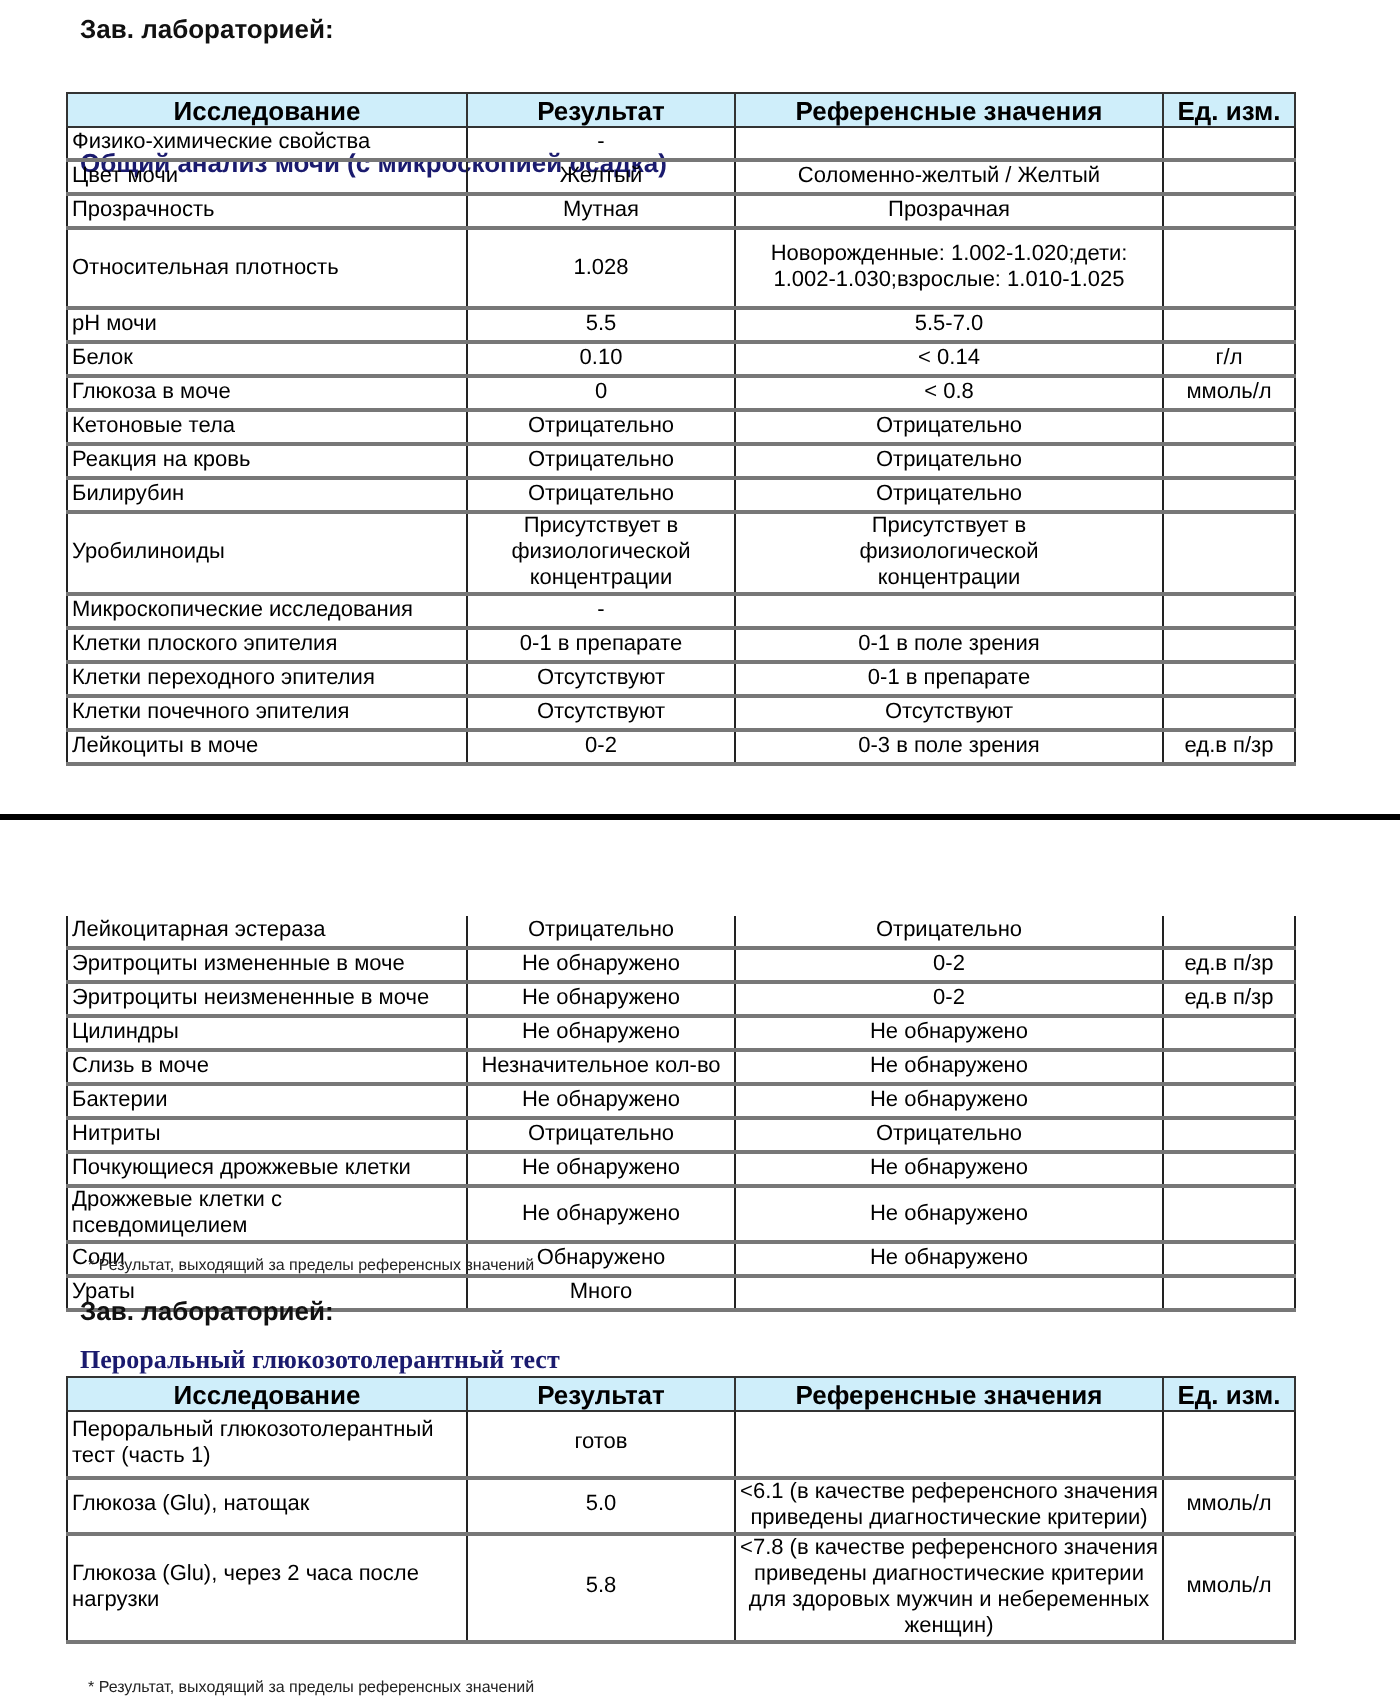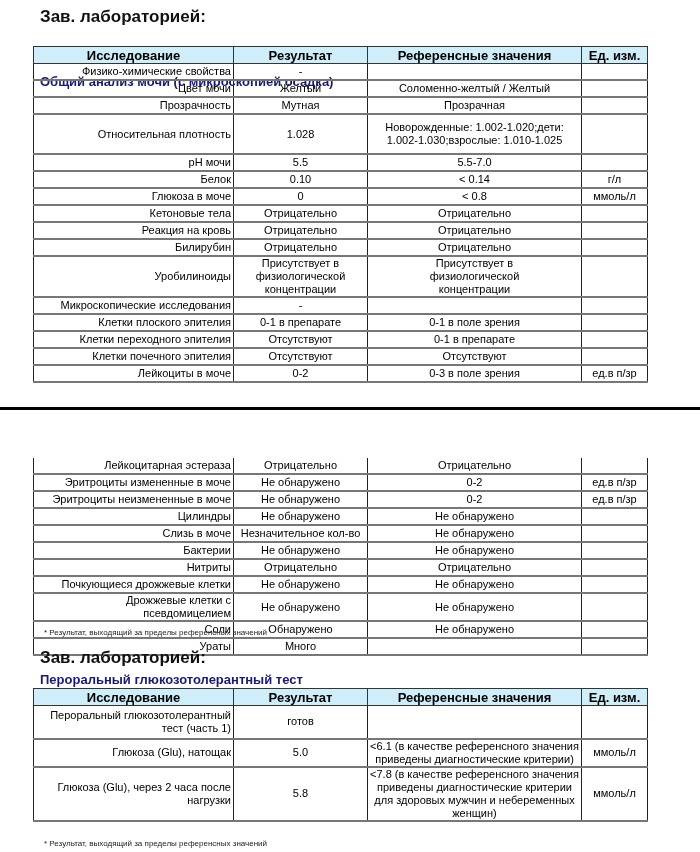--- a/index.html
+++ b/index.html
@@ -1,23 +1,23 @@
 <!DOCTYPE html>
 <html><head>
 <meta charset="utf-8">
 <style>
   html, body { margin:0; padding:0; background:#ffffff; }
   body { width:700px; height:852px; position:relative; overflow:hidden; font-family:"Liberation Sans", sans-serif; color:#000; }
   .abs { position:absolute; }
-  .head-label { font-weight:bold; font-size:17px; color:#111; }
+  .head-label { font-weight:bold; font-size:13px; color:#111; }
   .sec-title { font-weight:bold; font-size:13px; color:#1a1a6e; }
   table.lab { position:absolute; left:33px; border-collapse:collapse; table-layout:fixed; font-size:11px; }
   table.lab th { background:#cfeefa; font-weight:bold; font-size:13px; height:16px; padding:0; border:1px solid #333; text-align:center;margin-left:32px; }
   table.lab td { padding:0 2px; border-left:1px solid #222; border-right:1px solid #222; border-bottom:2px solid #777; text-align:center; line-height:13px; height:15px; vertical-align:middle; }
-  table.lab td.name { text-align:right; }
+  table.lab td.name { text-align:left; }
   .footnote { font-size:8px; color:#222; }
   .divider { position:absolute; left:0; width:700px; height:3px; background:#000; top:407px; }
 </style>
 </head>
 <body>
 
 <div class="abs head-label" style="left:40px;top:7px;">Зав. лабораторией:</div>
 <div class="abs sec-title" style="left:40px;top:30px;margin-top:44px;">Общий анализ мочи (с микроскопией осадка)</div>
 
 <table class="lab" style="top:46px;width:614px;">
@@ -210,21 +210,21 @@
         <td>Много</td>
         <td></td>
         <td></td>
       </tr>
   </tbody>
 </table>
 
 <div class="abs footnote" style="left:44px;top:628px;">* Результат, выходящий за пределы референсных значений</div>
 
 <div class="abs head-label" style="left:40px;top:648px;">Зав. лабораторией:</div>
-<div class="abs sec-title" style="left:40px;top:672px;">Пероральный глюкозотолерантный тест</div>
+<div class="abs sec-title" style="left:40px;top:672px;font-family:Liberation Serif, serif;">Пероральный глюкозотолерантный тест</div>
 
 <table class="lab" style="top:688px;width:614px;">
   <colgroup>
       <col style="width:200px">
       <col style="width:134px">
       <col style="width:214px">
       <col style="width:66px">
     </colgroup>
   <thead>
     <tr>

